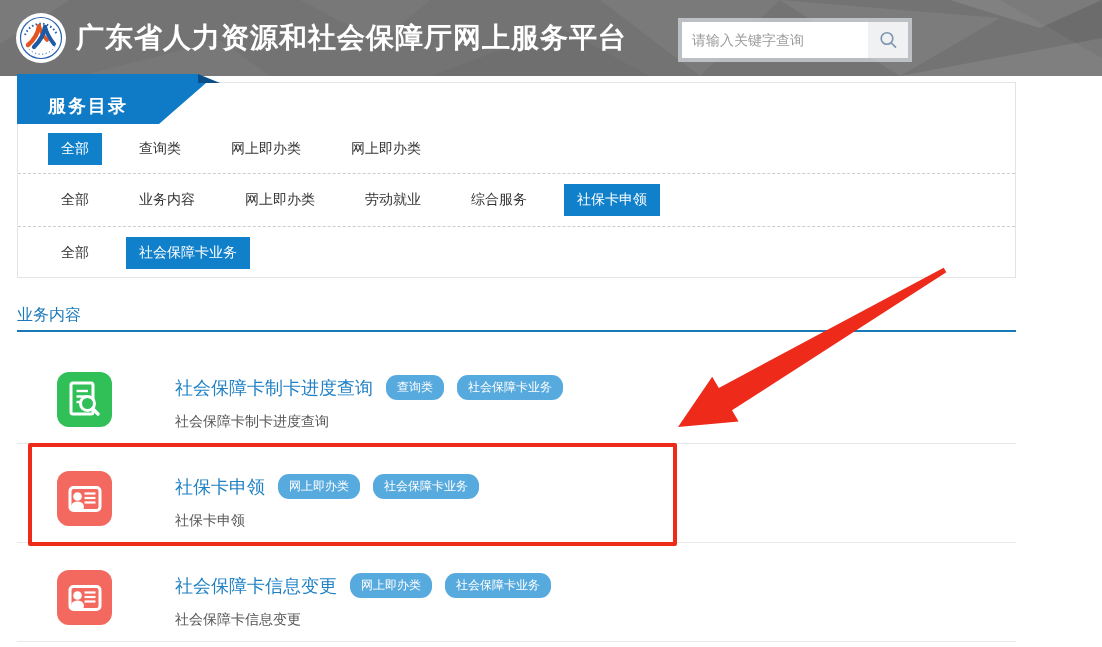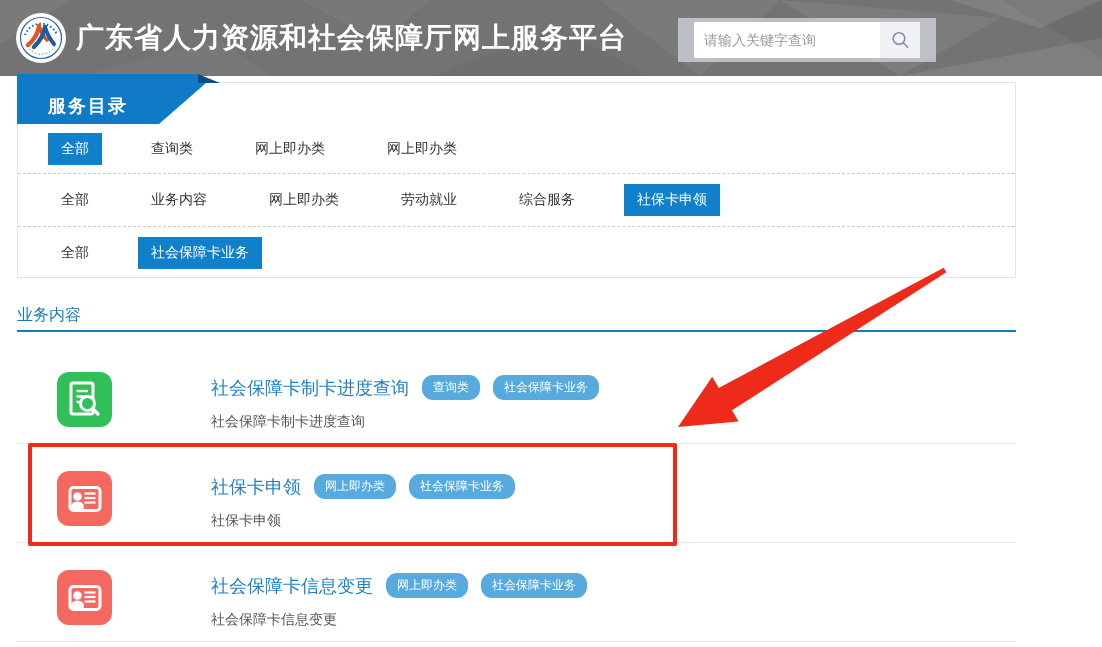--- a/index.html
+++ b/index.html
@@ -11,21 +11,21 @@
   
   .header { position:absolute; left:0; top:0; width:1102px; height:76px; background:#737373; overflow:hidden; }
   .header-poly { position:absolute; left:0; top:0; width:1102px; height:76px; pointer-events:none; }
   .logo { position:absolute; left:16px; top:13px; width:50px; height:50px; }
   .header-title {
     position:absolute; left:76px; top:0; height:76px; line-height:76px;
     color:#ffffff; font-size:28px; font-weight:bold; letter-spacing:1px; white-space:nowrap;
   }
   .search-wrap {
     position:absolute; left:678px; top:18px; height:44px;
-    background:rgba(225,231,237,0.65); padding:16px; display:flex; align-items:center;
+    background:rgba(225,231,237,0.65); padding:4px; display:flex; align-items:center;
   }
   .search-input {
     width:186px; height:36px; border:none; outline:none; background:#ffffff;
     padding:0 10px; font-size:14px; color:#333;
     font-family:"Liberation Sans","DejaVu Sans",sans-serif;
   }
   .search-input::placeholder { color:#9a9a9a; }
   .search-btn {
     width:40px; height:36px; border:none; background:#f0f1f2; cursor:pointer;
     display:flex; align-items:center; justify-content:center;
@@ -34,21 +34,21 @@
   .panel {
     position:absolute; left:17px; top:82px; width:999px; height:196px;
     background:#ffffff; border:1px solid #e4e4e4;
   }
   .banner { position:absolute; left:-1px; top:-10px; width:206px; height:51px; }
   .banner-label {
     position:absolute; left:30px; top:11px; color:#ffffff; font-size:18px;
     font-weight:bold; letter-spacing:2px; white-space:nowrap;
   }
   .filter-row {
-    display:flex; align-items:center; gap:36px; padding-left:30px; height:48px;
+    display:flex; align-items:center; gap:24px; padding-left:30px; height:48px;
   }
   .filter-row.first { margin-top:42px; }
   .filter-row.r2 { height:53px; border-top:1px dashed #cdcdcd; }
   .filter-row.r3 { height:52px; border-top:1px dashed #cdcdcd; }
   .chip {
     font-size:14px; color:#333; padding:7px 13px; cursor:pointer; white-space:nowrap;
   }
   .chip.selected { background:#1080cb; color:#ffffff; }
   
   .section-head {
@@ -58,21 +58,21 @@
   .section-title { color:#1a7ab8; font-size:16px; }
   
   .service-list { position:absolute; left:17px; top:345px; width:999px; }
   .service-item { position:relative; height:99px; border-bottom:1px solid #e9e9e9; }
   .service-icon {
     position:absolute; left:40px; top:27px; width:55px; height:55px; border-radius:12px;
     display:flex; align-items:center; justify-content:center;
   }
   .icon-green { background:#31bf58; }
   .icon-red { background:#f4695f; }
-  .service-body { position:absolute; left:158px; top:30px;margin-left:36px; }
+  .service-body { position:absolute; left:158px; top:30px; }
   .service-title-row { display:flex; align-items:center; gap:13px; }
   .service-title { color:#1f80c4; font-size:18px; cursor:pointer; white-space:nowrap; }
   .tag {
     background:#57aade; color:#ffffff; font-size:12px; padding:4px 11px;
     border-radius:11px; white-space:nowrap;
   }
   .service-desc { margin-top:13px; font-size:14px; color:#555; }
   
   .annotation-box {
     position:absolute; left:28px; top:443px; width:649px; height:103px;

